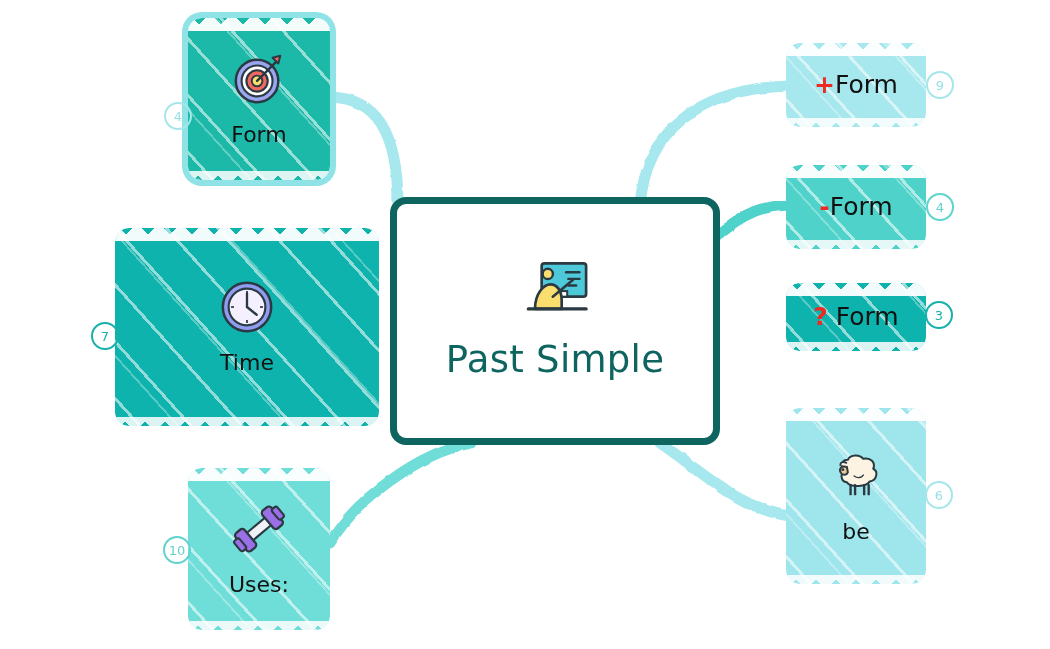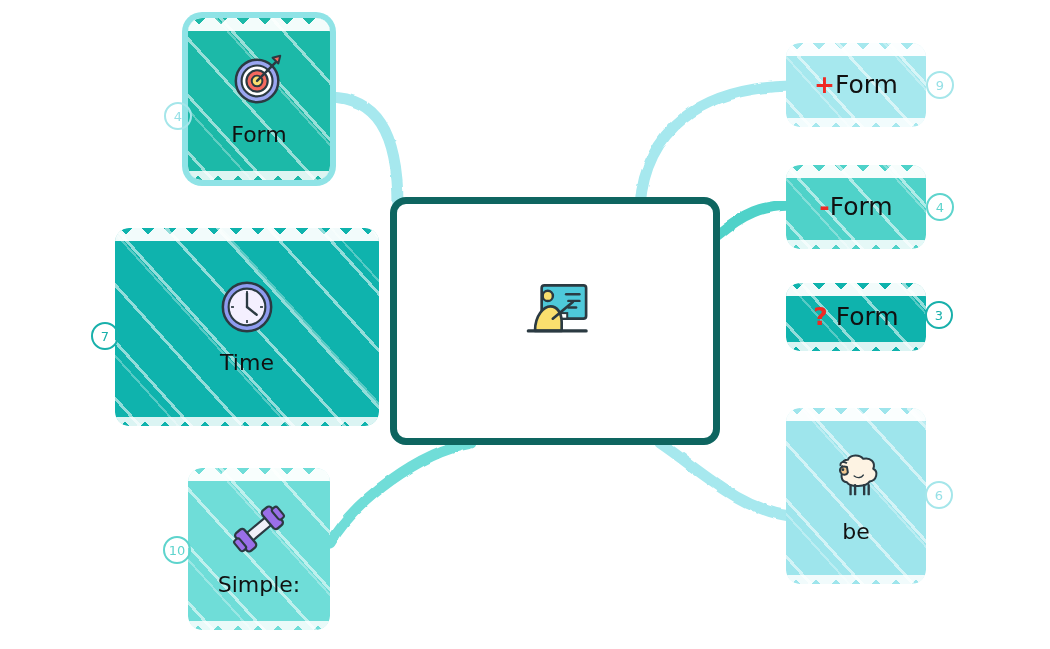--- a/index.html
+++ b/index.html
@@ -232,20 +232,21 @@
       <line x1="42" y1="11" x2="54" y2="11" stroke="#2b3a42" stroke-width="2.2" stroke-linecap="round"></line>
       <line x1="44" y1="17" x2="54" y2="17" stroke="#2b3a42" stroke-width="2.2" stroke-linecap="round"></line>
       <line x1="44" y1="23" x2="51" y2="23" stroke="#2b3a42" stroke-width="2.2" stroke-linecap="round"></line>
       <rect x="33" y="28" width="10" height="5" fill="#ffffff" stroke="#2b3a42" stroke-width="1.8"></rect>
       <circle cx="25.5" cy="12.5" r="4.6" fill="#fadf6e" stroke="#2b3a42" stroke-width="2.2"></circle>
       <path d="M14 44 C14 30 22 22 28 22 C34 22 38 28 38 36 L38 44 Z" fill="#fadf6e" stroke="#2b3a42" stroke-width="2.4" stroke-linejoin="round"></path>
       <line x1="30" y1="33" x2="48" y2="18" stroke="#2b3a42" stroke-width="2.4" stroke-linecap="round"></line>
       <line x1="8" y1="44" x2="60" y2="44" stroke="#2b3a42" stroke-width="3" stroke-linecap="round"></line>
     </svg>
     <div class="center-title">
+      <div>Past Simple</div>
     </div>
   </div>
 
   <div class="node c-teal outlined" style="left:188px; top:18px; width:142px; height:162px;">
     <div class="node-body">
       <div class="node-fill"></div>
       <div class="hatch"></div>
       <div class="zig-top"></div>
       <div class="zig-bottom"></div>
     </div>
@@ -298,21 +299,21 @@
     <div class="node-content">
       <svg class="node-icon" viewBox="0 0 60 60" xmlns="http://www.w3.org/2000/svg">
         <g transform="rotate(-40 30 30)">
           <rect x="12" y="25" width="36" height="10" rx="2" fill="#f0f0f8" stroke="#2b3a42" stroke-width="2.2"></rect>
           <rect x="6" y="18" width="12" height="24" rx="3.5" fill="#9a6fe8" stroke="#2b3a42" stroke-width="2.4"></rect>
           <rect x="42" y="18" width="12" height="24" rx="3.5" fill="#9a6fe8" stroke="#2b3a42" stroke-width="2.4"></rect>
           <rect x="1" y="23" width="7" height="14" rx="2.5" fill="#9a6fe8" stroke="#2b3a42" stroke-width="2.2"></rect>
           <rect x="52" y="23" width="7" height="14" rx="2.5" fill="#9a6fe8" stroke="#2b3a42" stroke-width="2.2"></rect>
         </g>
       </svg>
-      <div class="node-label">Simple:</div>
+      <div class="node-label">Uses:</div>
     </div>
     <div class="badge b-mid" style="left:-25px; top:68px;">10</div>
   </div>
 
   <div class="node c-pale" style="left:786px; top:43px; width:140px; height:84px;">
     <div class="node-body">
       <div class="node-fill"></div>
       <div class="hatch"></div>
       <div class="zig-top"></div>
       <div class="zig-bottom"></div>

